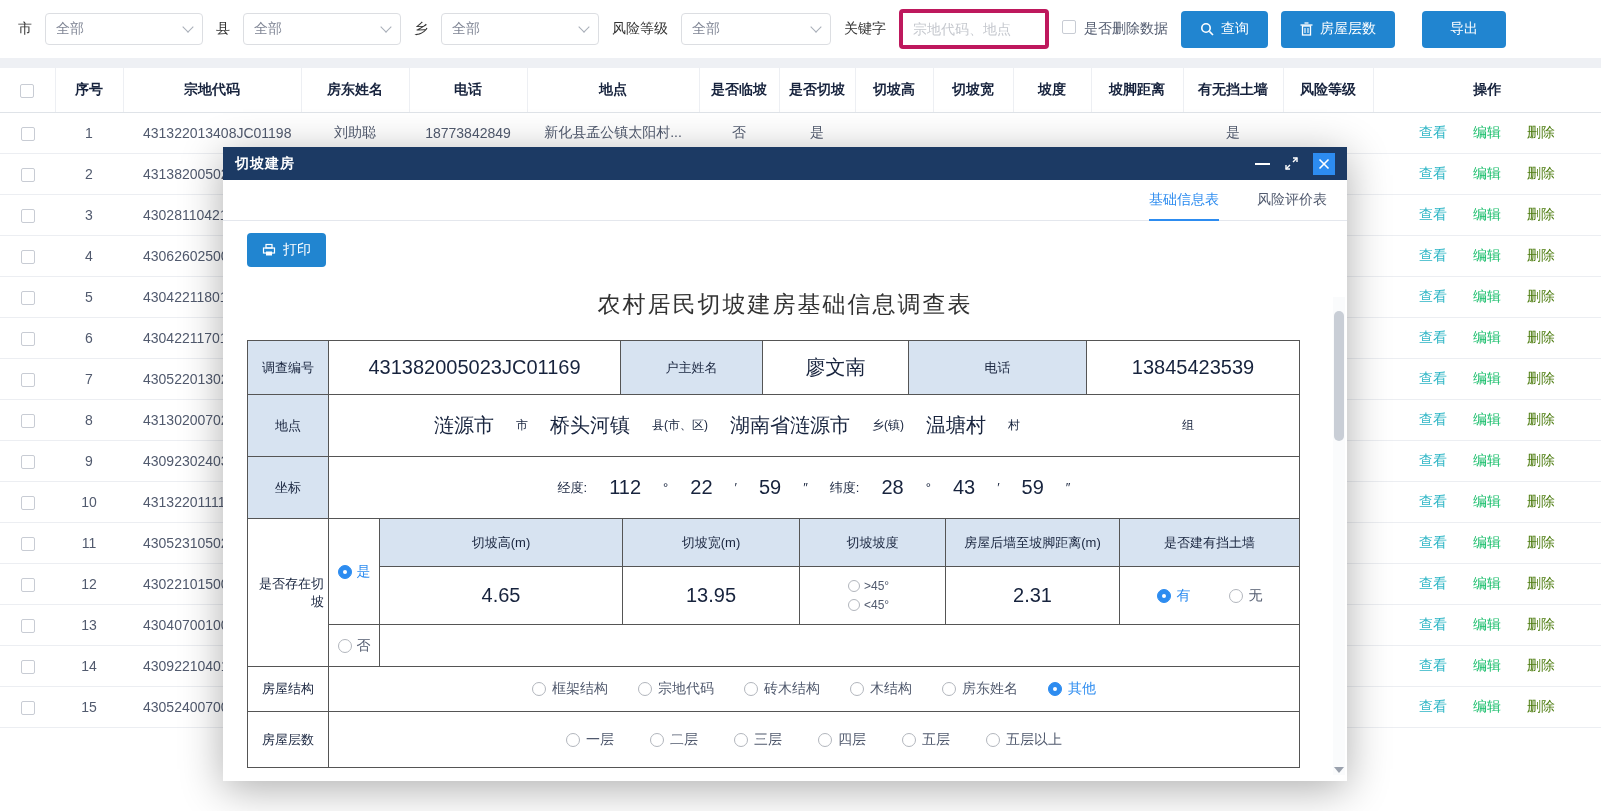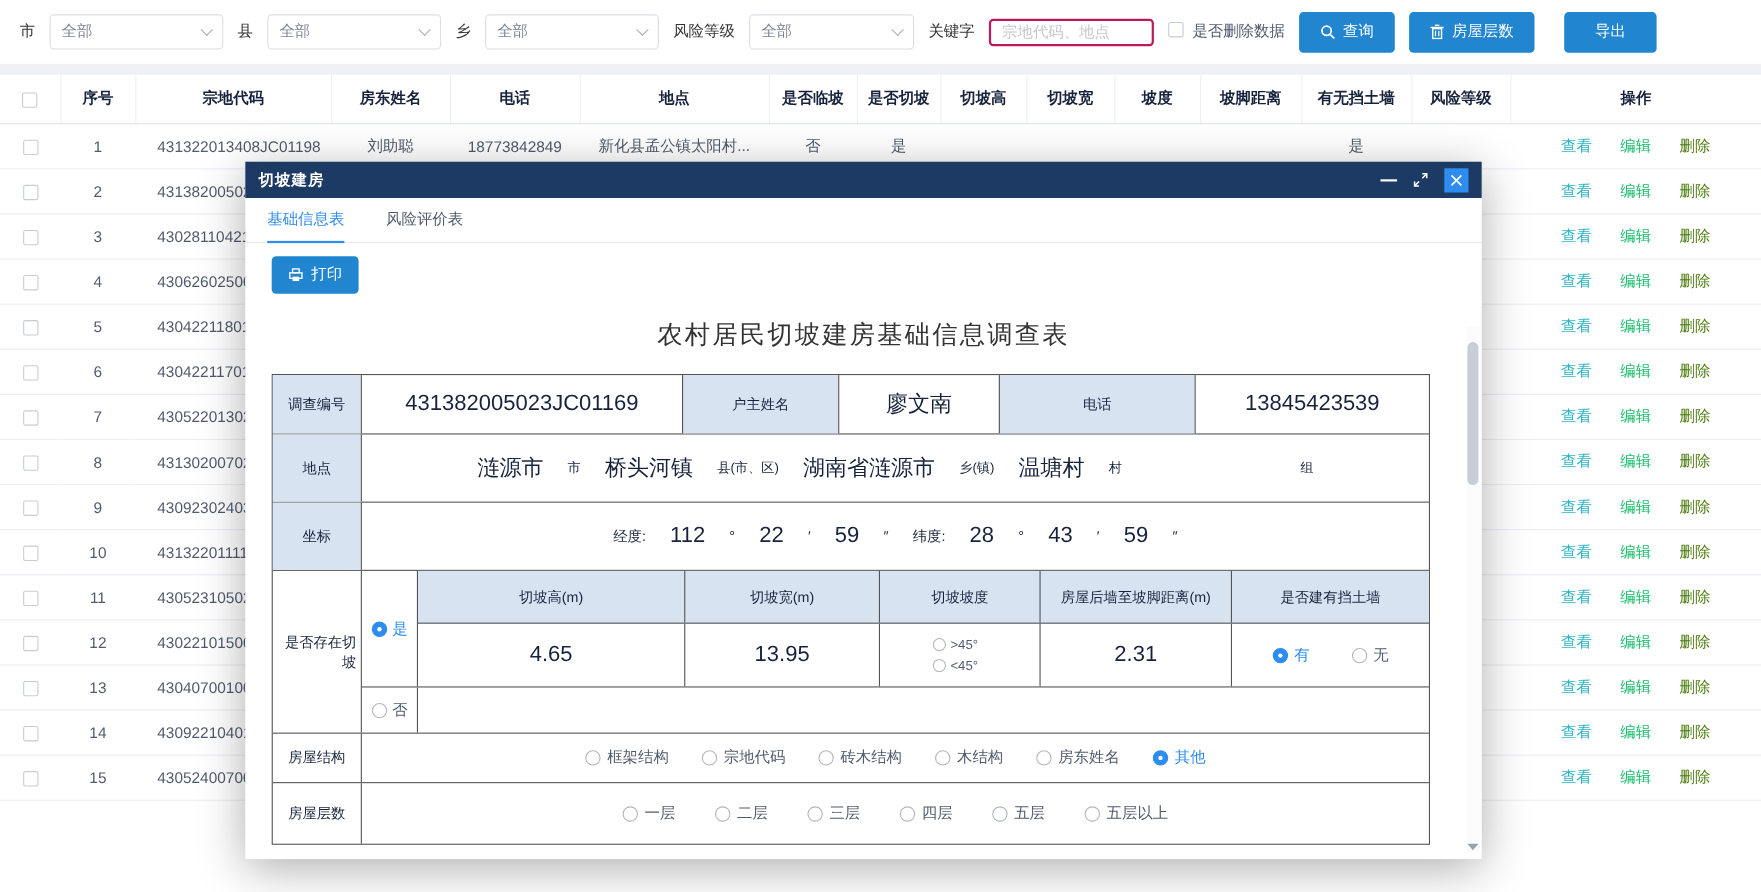--- a/index.html
+++ b/index.html
@@ -11,21 +11,21 @@
 
   
   .toolbar { height:58px; background:#fff; display:flex; align-items:center; padding:0 18px; gap:13px; }
   .tb-label { font-size:14px; color:#333; white-space:nowrap; flex:none; }
   .select { width:158px; height:32px; border:1px solid #dcdee2; border-radius:4px; background:#fff;
             display:flex; align-items:center; justify-content:space-between; padding:0 10px;
             color:#808695; cursor:pointer; flex:none; }
   .select.s-risk { width:150px; }
   .chev { width:8px; height:8px; border-right:1.5px solid #a8aeb8; border-bottom:1.5px solid #a8aeb8;
           transform:rotate(45deg); margin-top:-4px; }
-  .kw-input { width:150px; height:25px; border:2px solid #be185d; border-radius:4px; padding:0 10px;
+  .kw-input { width:150px; height:40px; border:4px solid #be185d; border-radius:4px; padding:0 10px;
               font-size:14px; color:#515a6e; outline:none; flex:none; }
   .kw-input::placeholder { color:#c5c8ce; }
   .cb { display:inline-block; width:14px; height:14px; border:1px solid #c8ccd4; border-radius:2px;
         background:#fff; vertical-align:middle; flex:none; cursor:pointer; }
   .del-check { display:inline-flex; align-items:flex-start; gap:8px; color:#515a6e; cursor:pointer; white-space:nowrap; flex:none; }
   .btn { height:37px; border:none; border-radius:4px; background:#2185d0; color:#fff; font-size:14px;
          display:inline-flex; align-items:center; justify-content:center; gap:7px; padding:0 19px;
          cursor:pointer; flex:none; font-family:inherit; }
   .btn svg { flex:none; }
   .btn-export { margin-left:14px; padding:0 28px; }
@@ -46,21 +46,21 @@
 
   
   .modal { position:absolute; left:223px; top:147px; width:1124px; height:634px; background:#fff;
            box-shadow:0 8px 40px rgba(0,0,0,.32); display:flex; flex-direction:column; z-index:10; }
   .m-head { height:33px; background:#1c3a64; display:flex; align-items:center; padding:0 12px; color:#fff; flex:none; }
   .m-title { font-size:14px; font-weight:bold; letter-spacing:1px; }
   .m-ctrl { margin-left:auto; display:flex; align-items:center; gap:14px; }
   .m-min { width:15px; height:2px; background:#fff; cursor:pointer; }
   .m-exp { cursor:pointer; display:flex; }
   .m-close { width:22px; height:22px; background:#2d8cf0; display:flex; align-items:center; justify-content:center; cursor:pointer; }
-  .m-tabs { height:41px; border-bottom:1px solid #e4e7ed; display:flex; align-items:stretch; padding:0 20px; gap:38px; flex:none; }
+  .m-tabs { height:41px; border-bottom:1px solid #e4e7ed; display:flex; align-items:stretch; padding:0 20px; gap:38px; flex:none;justify-content:flex-end; }
   .tab { display:flex; align-items:center; font-size:14px; color:#515a6e; position:relative; cursor:pointer; }
   .tab.active { color:#2d8cf0; }
   .tab.active::after { content:''; position:absolute; left:0; right:0; bottom:-1px; height:2px; background:#2d8cf0; }
   .m-body { flex:1; position:relative; padding:12px 24px 0; overflow:hidden; }
   .print-btn { height:34px; border:none; border-radius:4px; background:#2185d0; color:#fff; font-size:14px;
                display:inline-flex; align-items:center; gap:7px; padding:0 15px; cursor:pointer; font-family:inherit; }
   .form-title { text-align:center; font-size:23px; color:#333; margin-top:22px; letter-spacing:2px; }
 
   
   .form { margin-top:20px; width:1053px; border:1px solid #555; font-size:13px; color:#17233d; }

